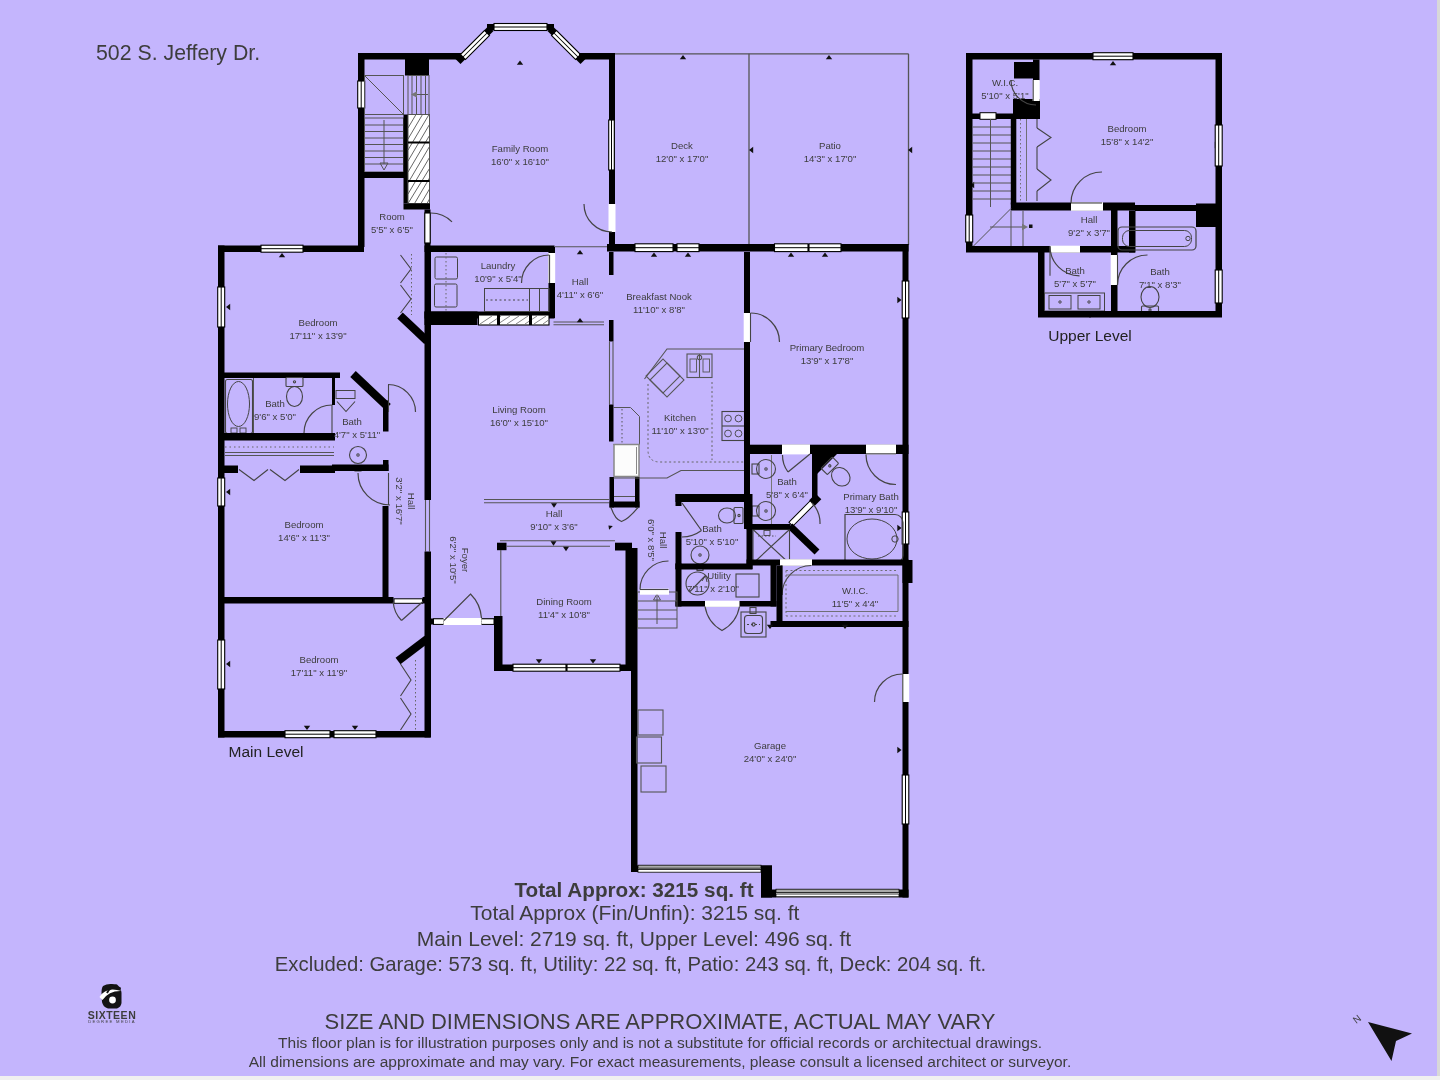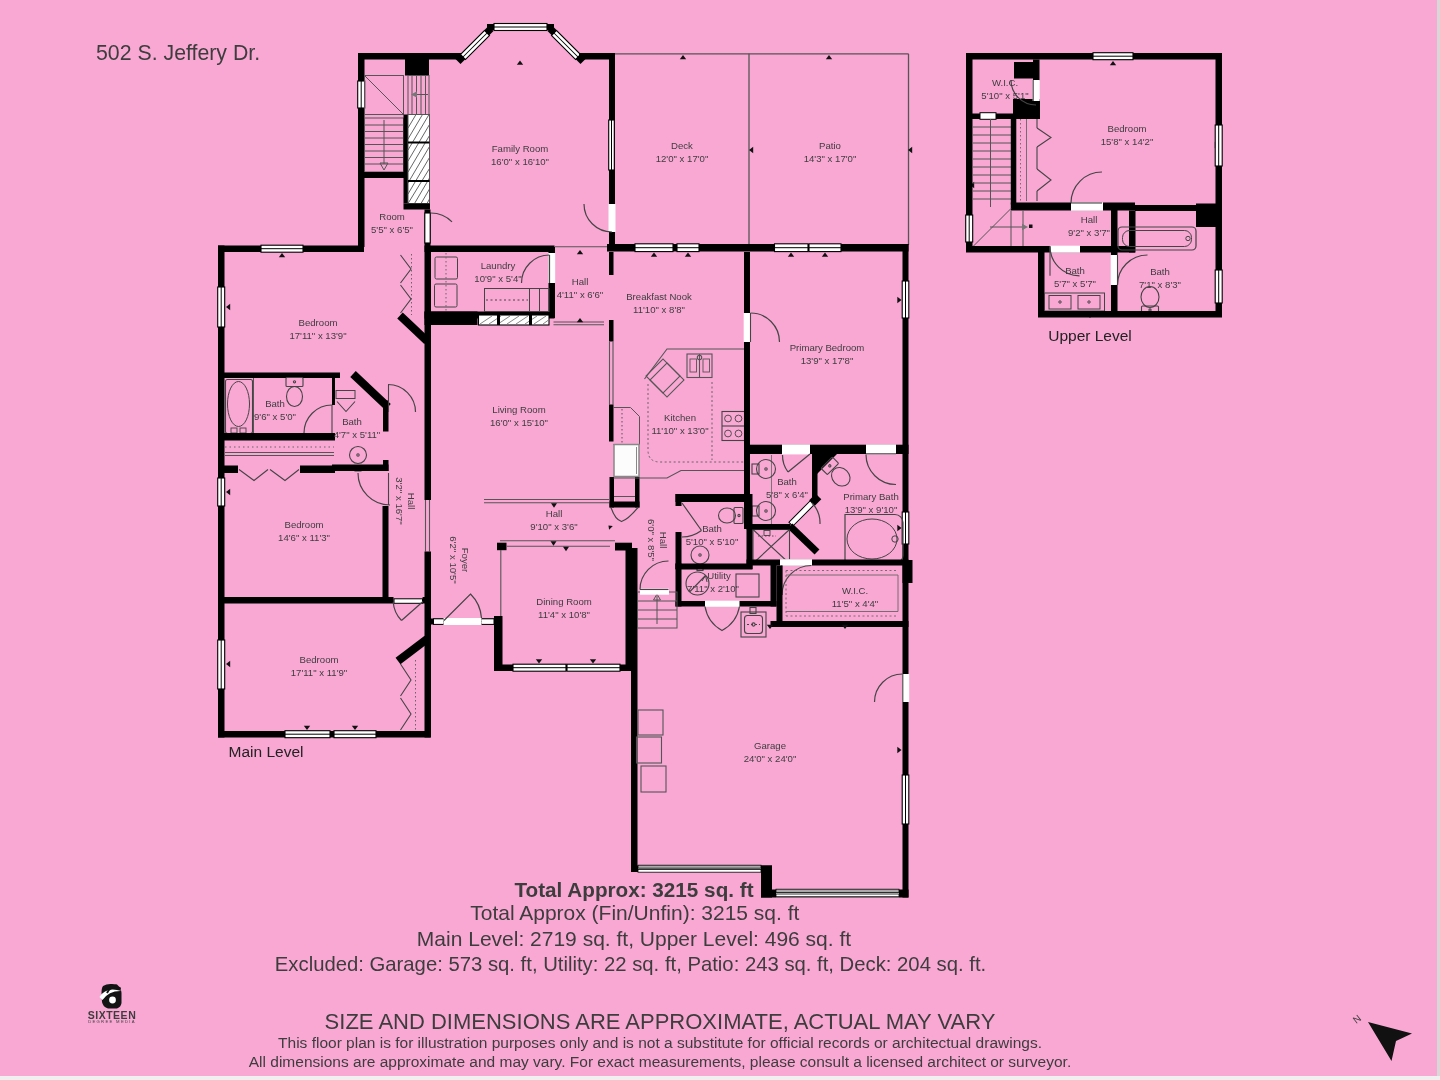--- a/index.html
+++ b/index.html
@@ -1,16 +1,16 @@
 <!DOCTYPE html>
 <html><head>
 <meta charset="utf-8">
 <style>
   html,body{margin:0;padding:0;background:#fff;}
-  .page{position:relative;width:1440px;height:1080px;background:#f9a8d4;overflow:hidden;
+  .page{position:relative;width:1440px;height:1080px;background:#c4b5fd;overflow:hidden;
         font-family:"Liberation Sans", sans-serif;}
   svg{position:absolute;left:0;top:0;}
   svg text{font-family:"Liberation Sans", sans-serif;fill:#3d3d3d;}
   .rn{font-size:9.6px;}
   .rd{font-size:9.6px;}
   .lvl{font-size:15.5px;fill:#222;}
 </style>
 </head>
 <body>
 <div class="page">

